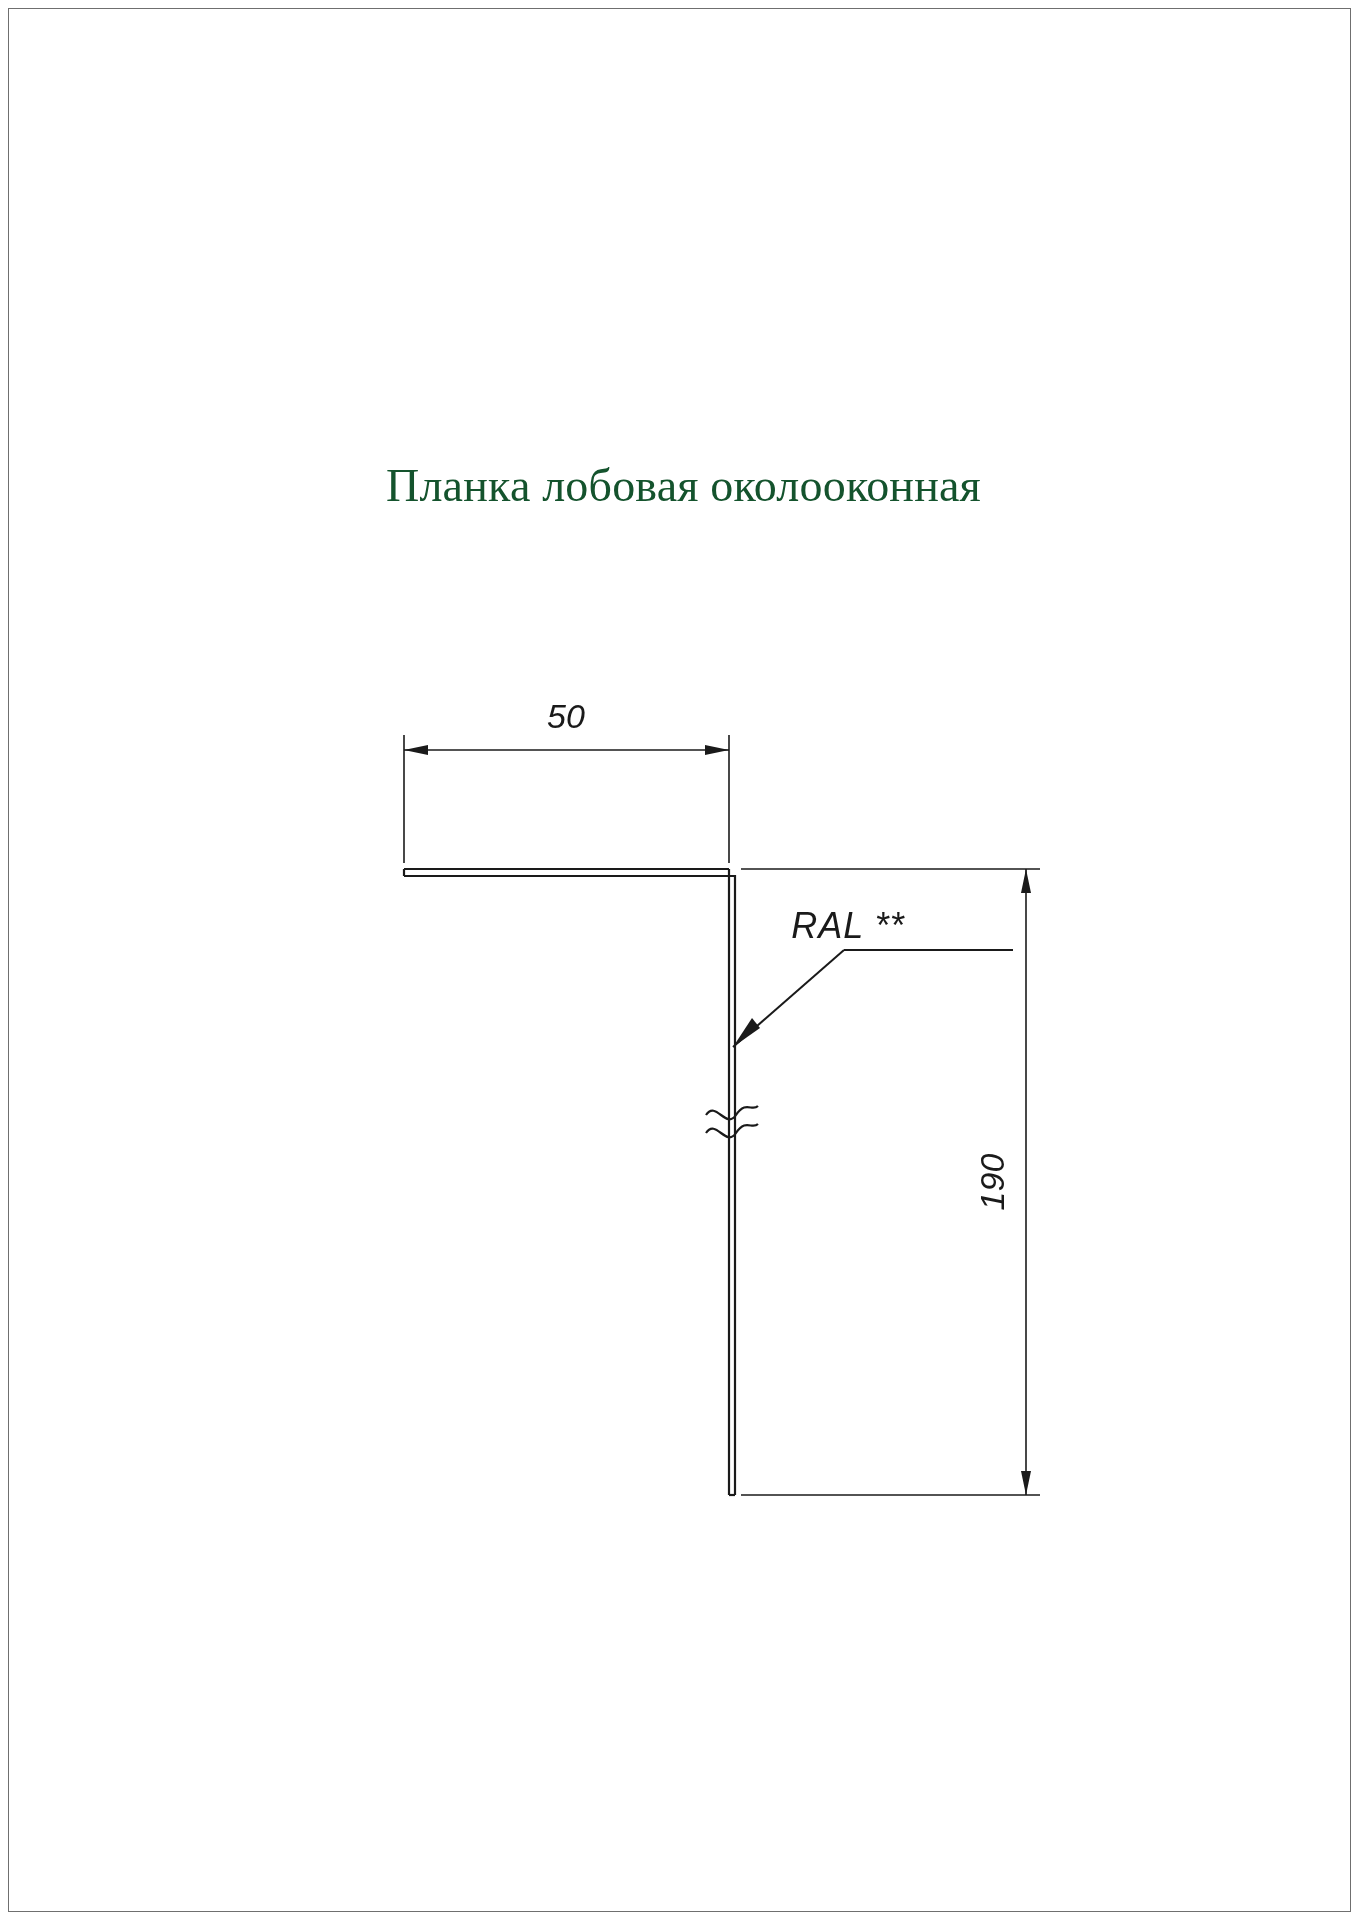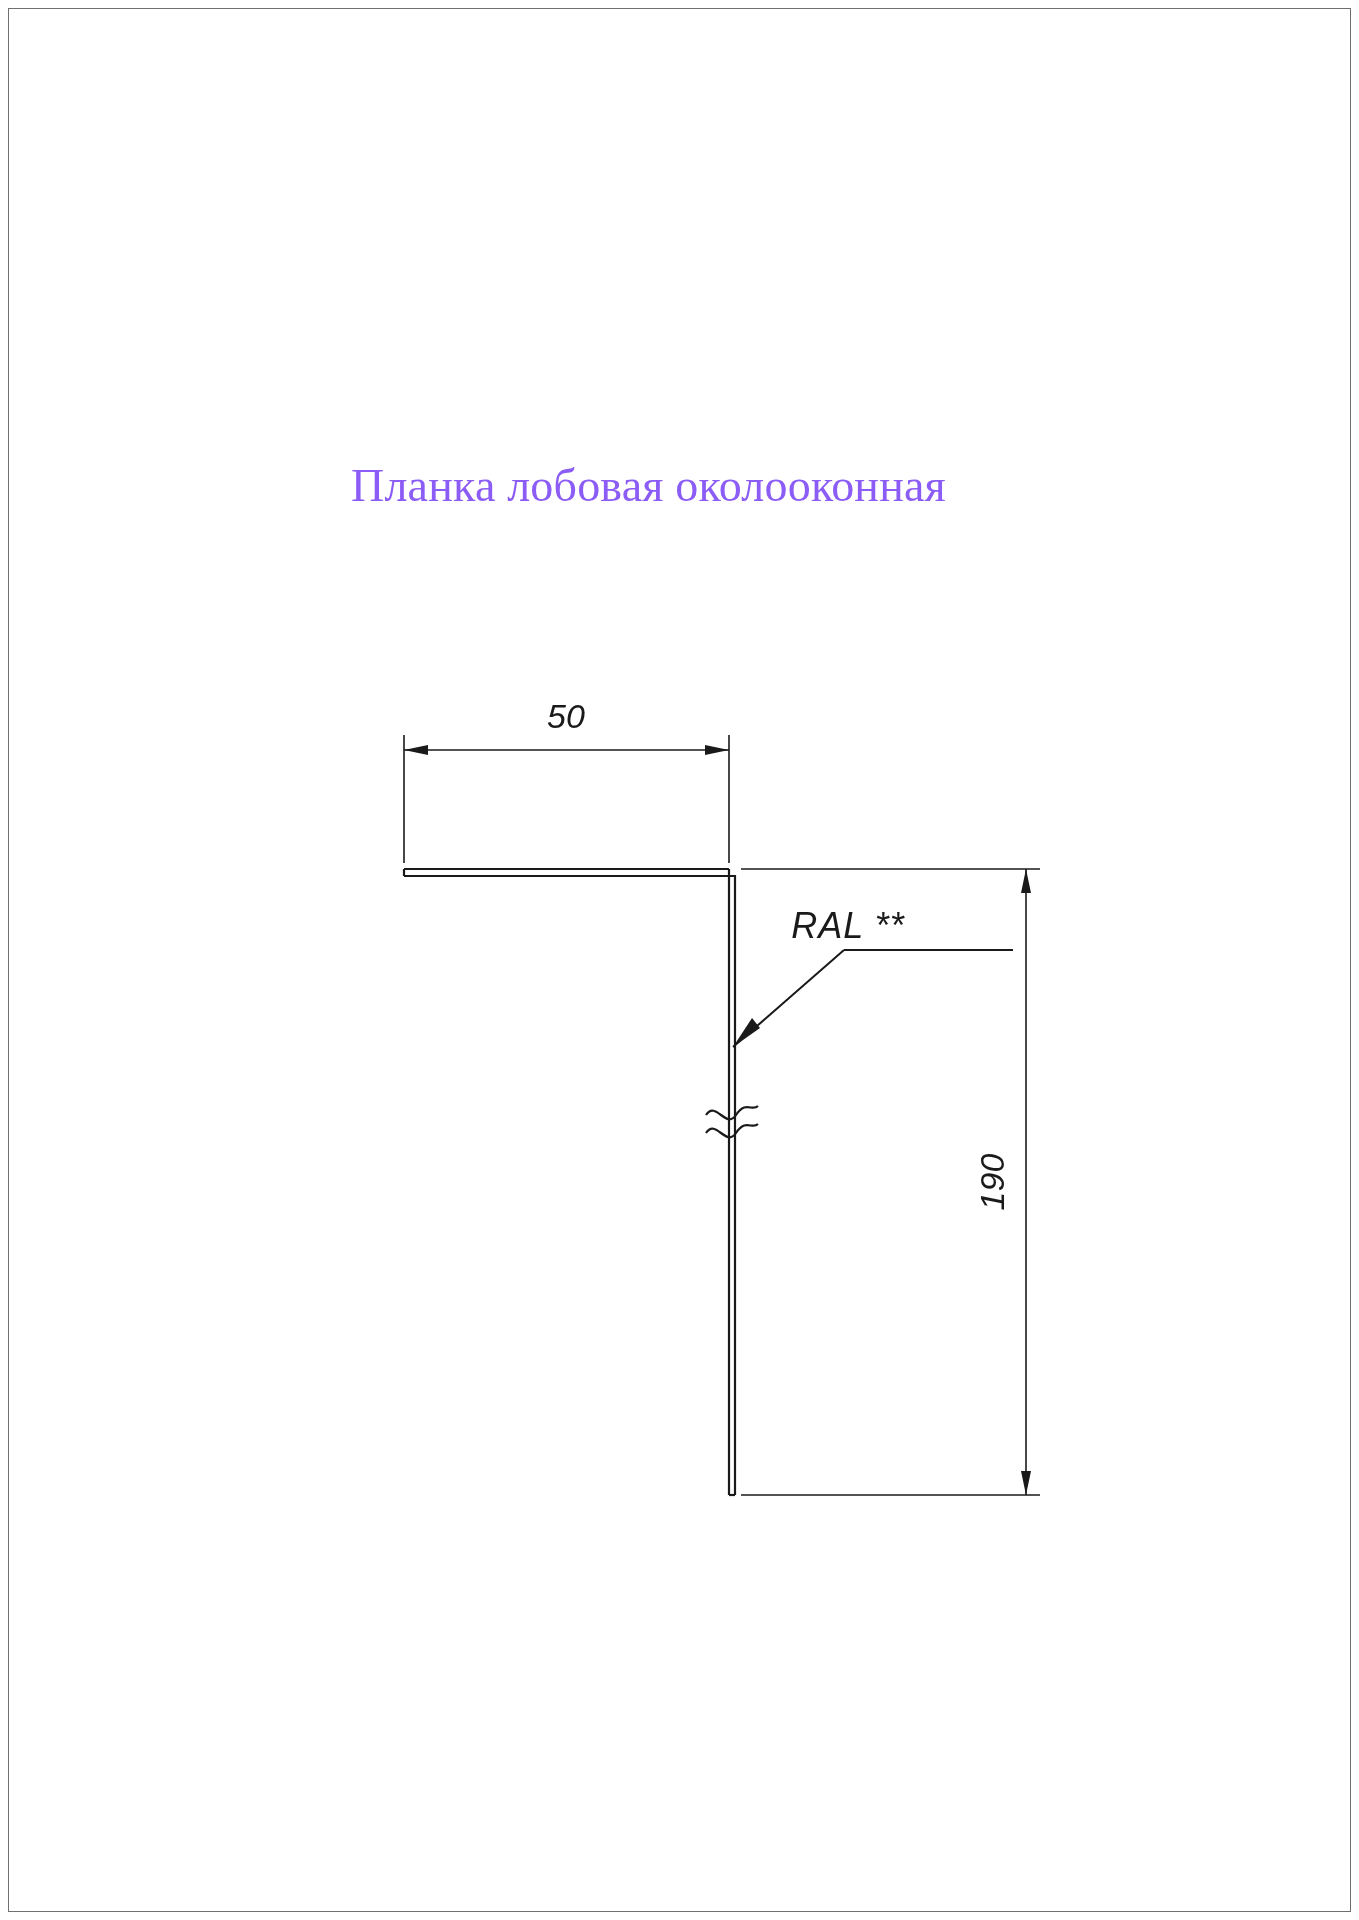--- a/index.html
+++ b/index.html
@@ -32,22 +32,23 @@
   }
   #title-block {
     position: absolute;
     left: 0;
     top: 455px;
     width: 1297px;
     text-align: center;
     font-family: "Liberation Serif", serif;
     font-size: 46px;
     line-height: 1.35;
-    color: #8b5cf6;
+    color: #14532d;
     letter-spacing: 0.2px;
+    padding-left: 35px;
   }
   #title-line-1, #title-line-2 {
     display: block;
   }
   #drawing-area {
     position: absolute;
     left: 0;
     top: 0;
     width: 1359px;
     height: 1920px;

